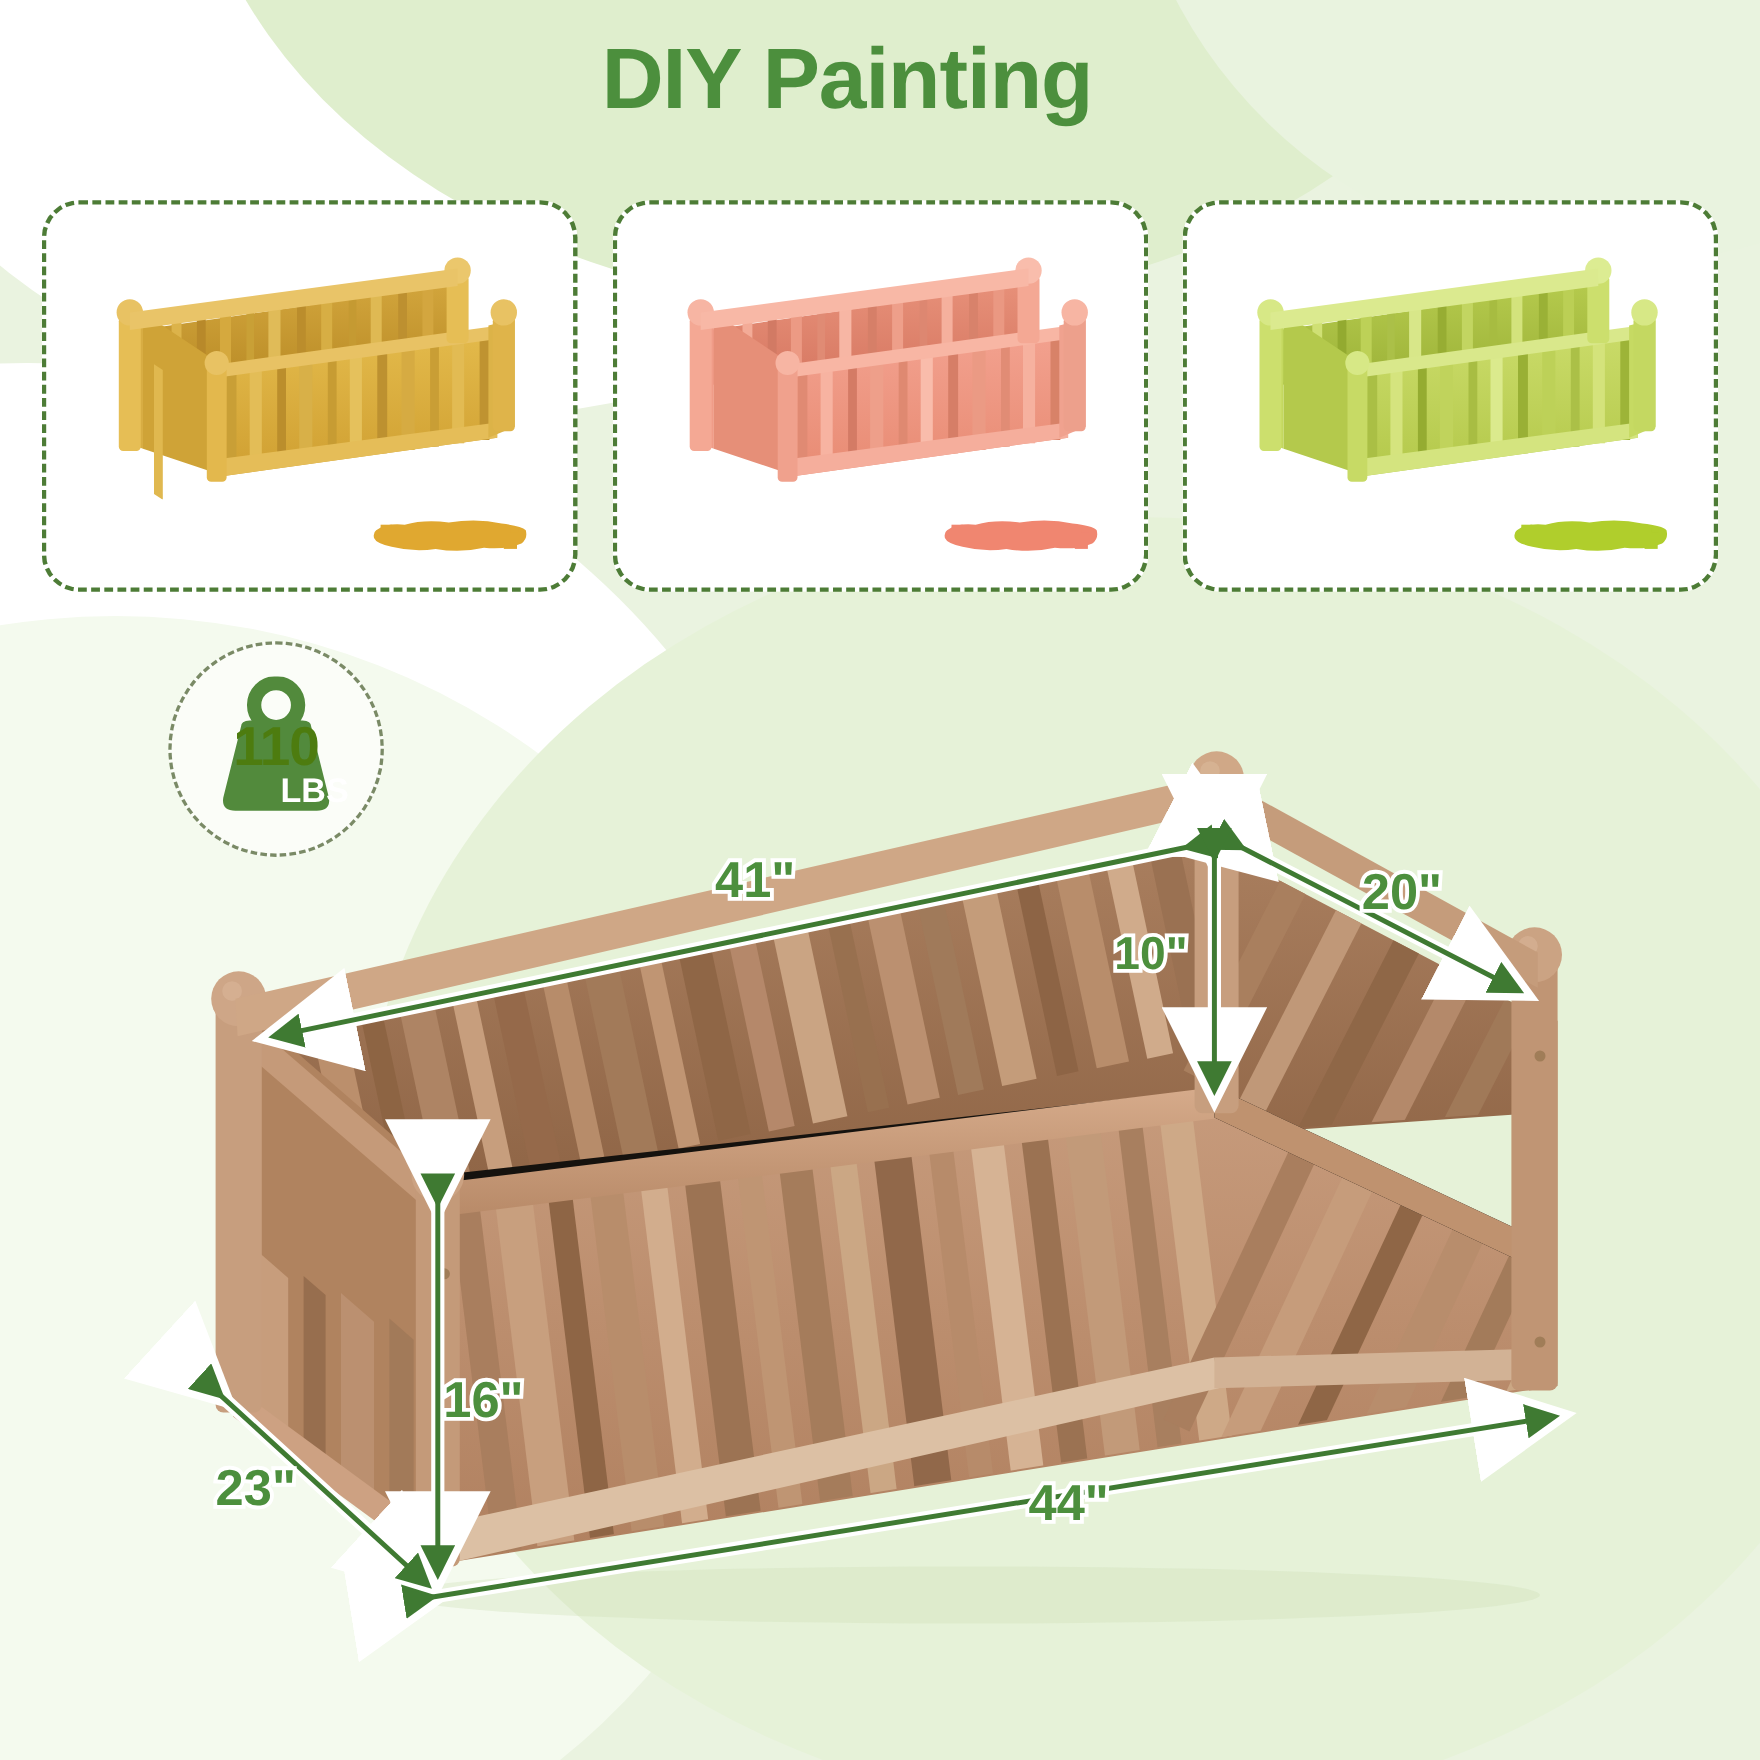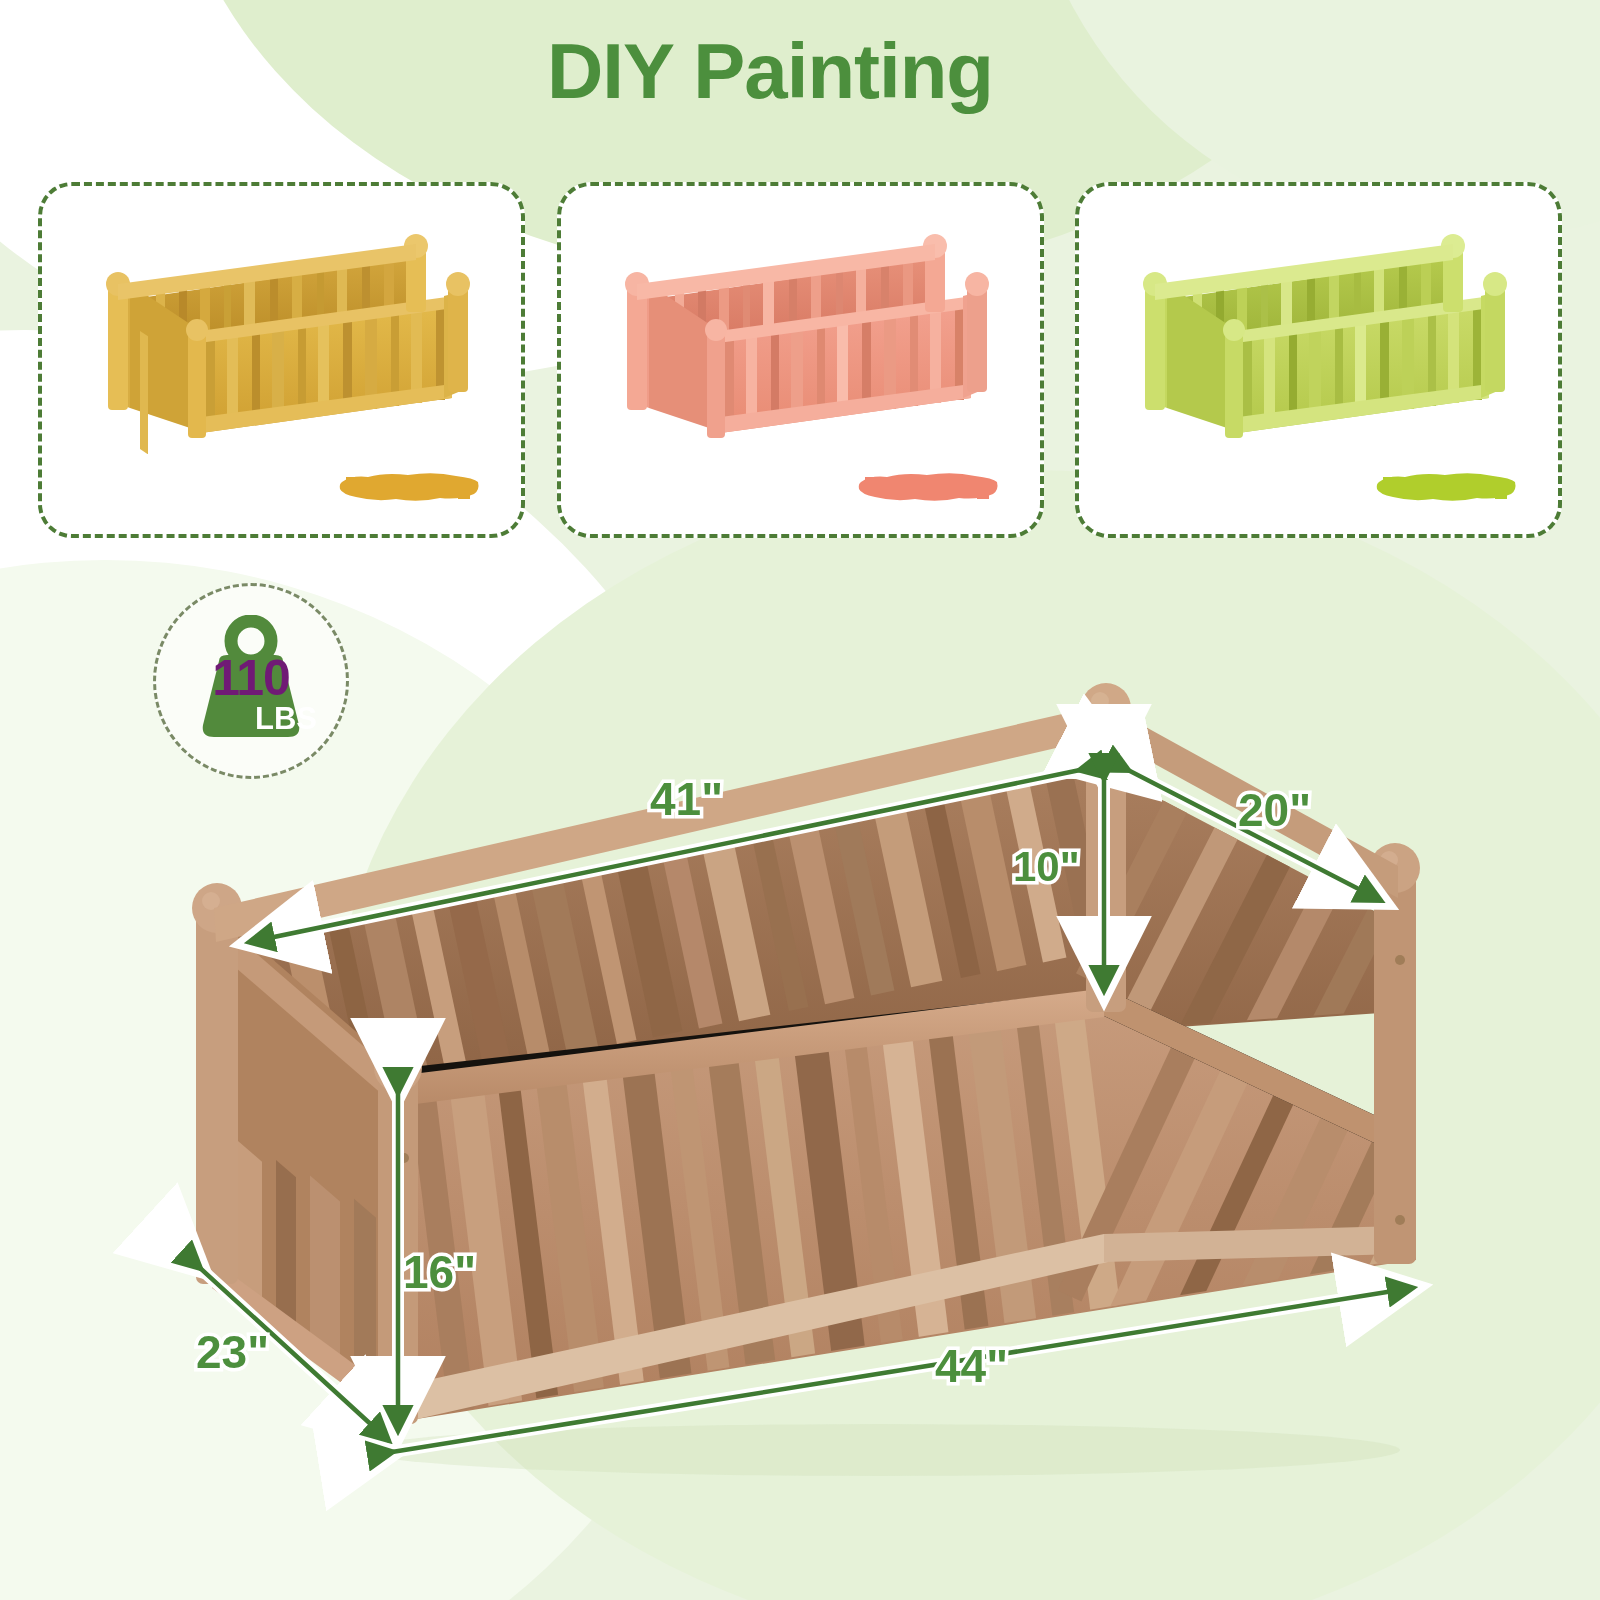--- a/index.html
+++ b/index.html
@@ -80,21 +80,21 @@
     position:absolute; left:153px; top:583px;
     width:196px; height:196px;
     border-radius:50%;
     background:#fbfdf8;
     border:3px dashed #7a8a66;
     display:flex; align-items:center; justify-content:center;
   }
   .badge-icon{ width:132px; height:132px; position:relative; }
   .badge-num{
     position:absolute; left:0; top:38px; width:100%;
-    text-align:center; color:#701a75;
+    text-align:center; color:#4d7c0f;
     font-size:50px; font-weight:bold; letter-spacing:-1px;
     line-height:1;
   }
   .badge-unit{
     position:absolute; left:0; top:88px; width:100%;
     text-align:right; color:#ffffff;
     font-size:31px; font-weight:bold; letter-spacing:0px;
     line-height:1;
   }
 

